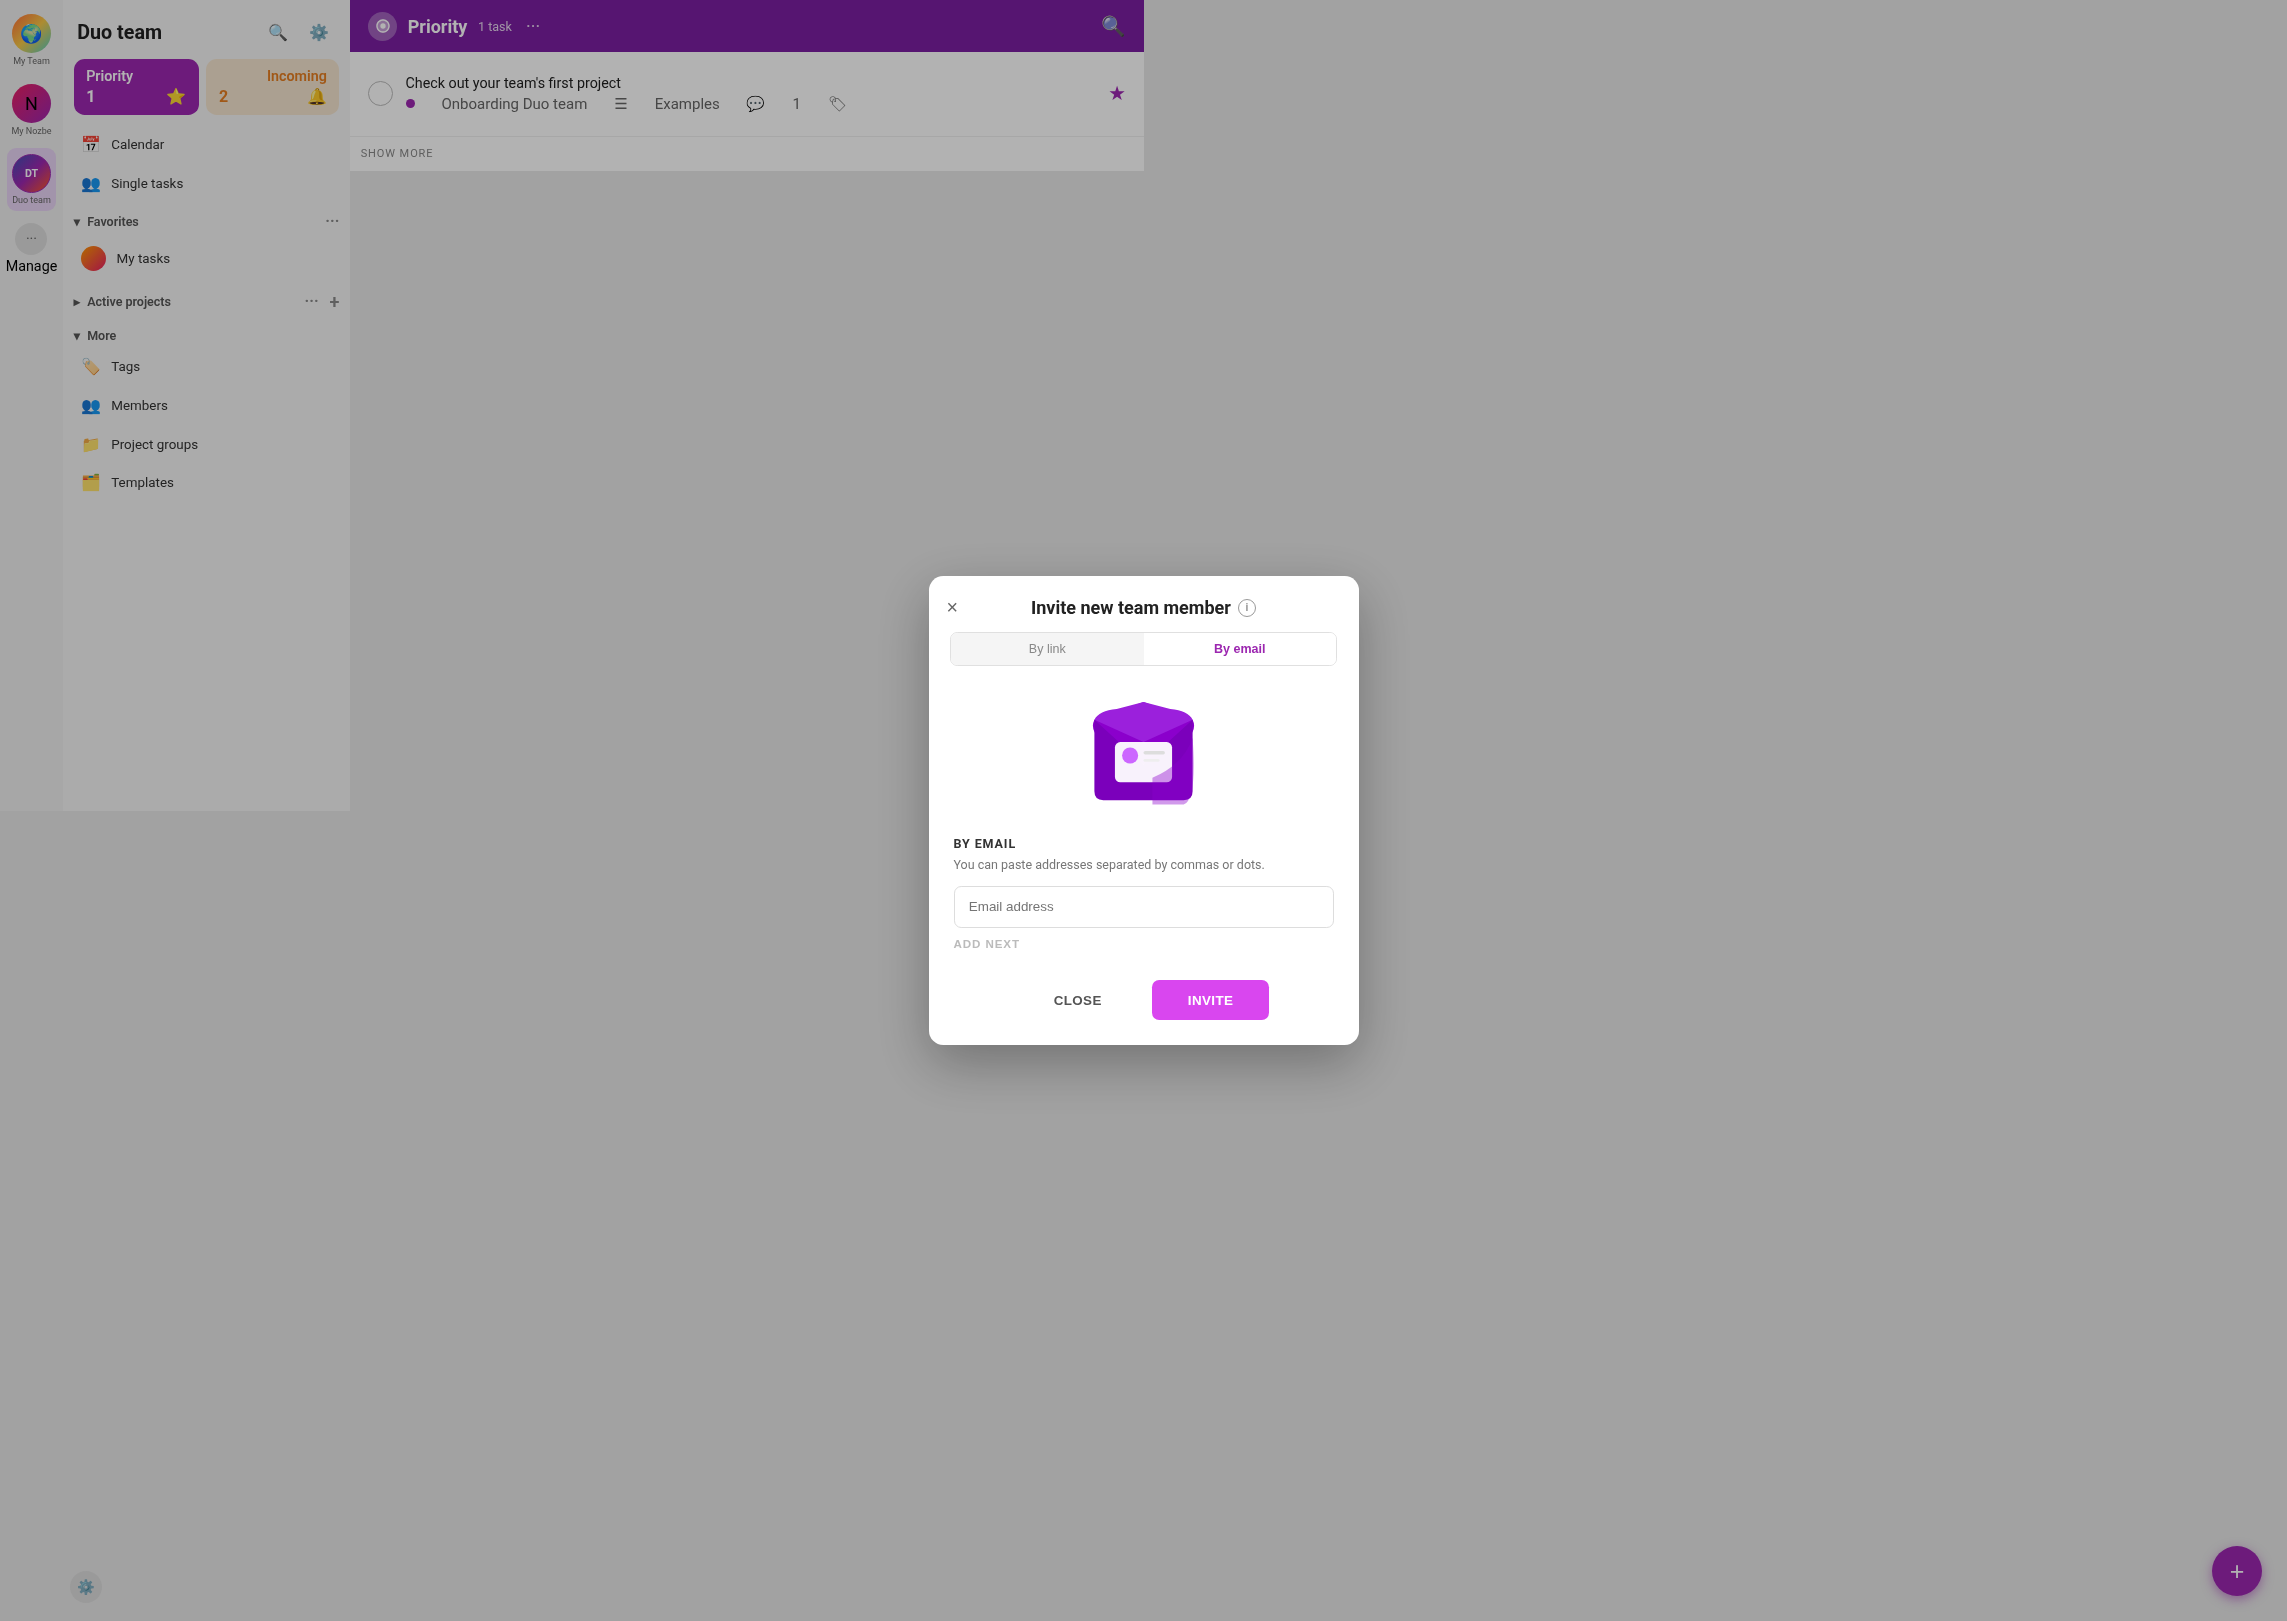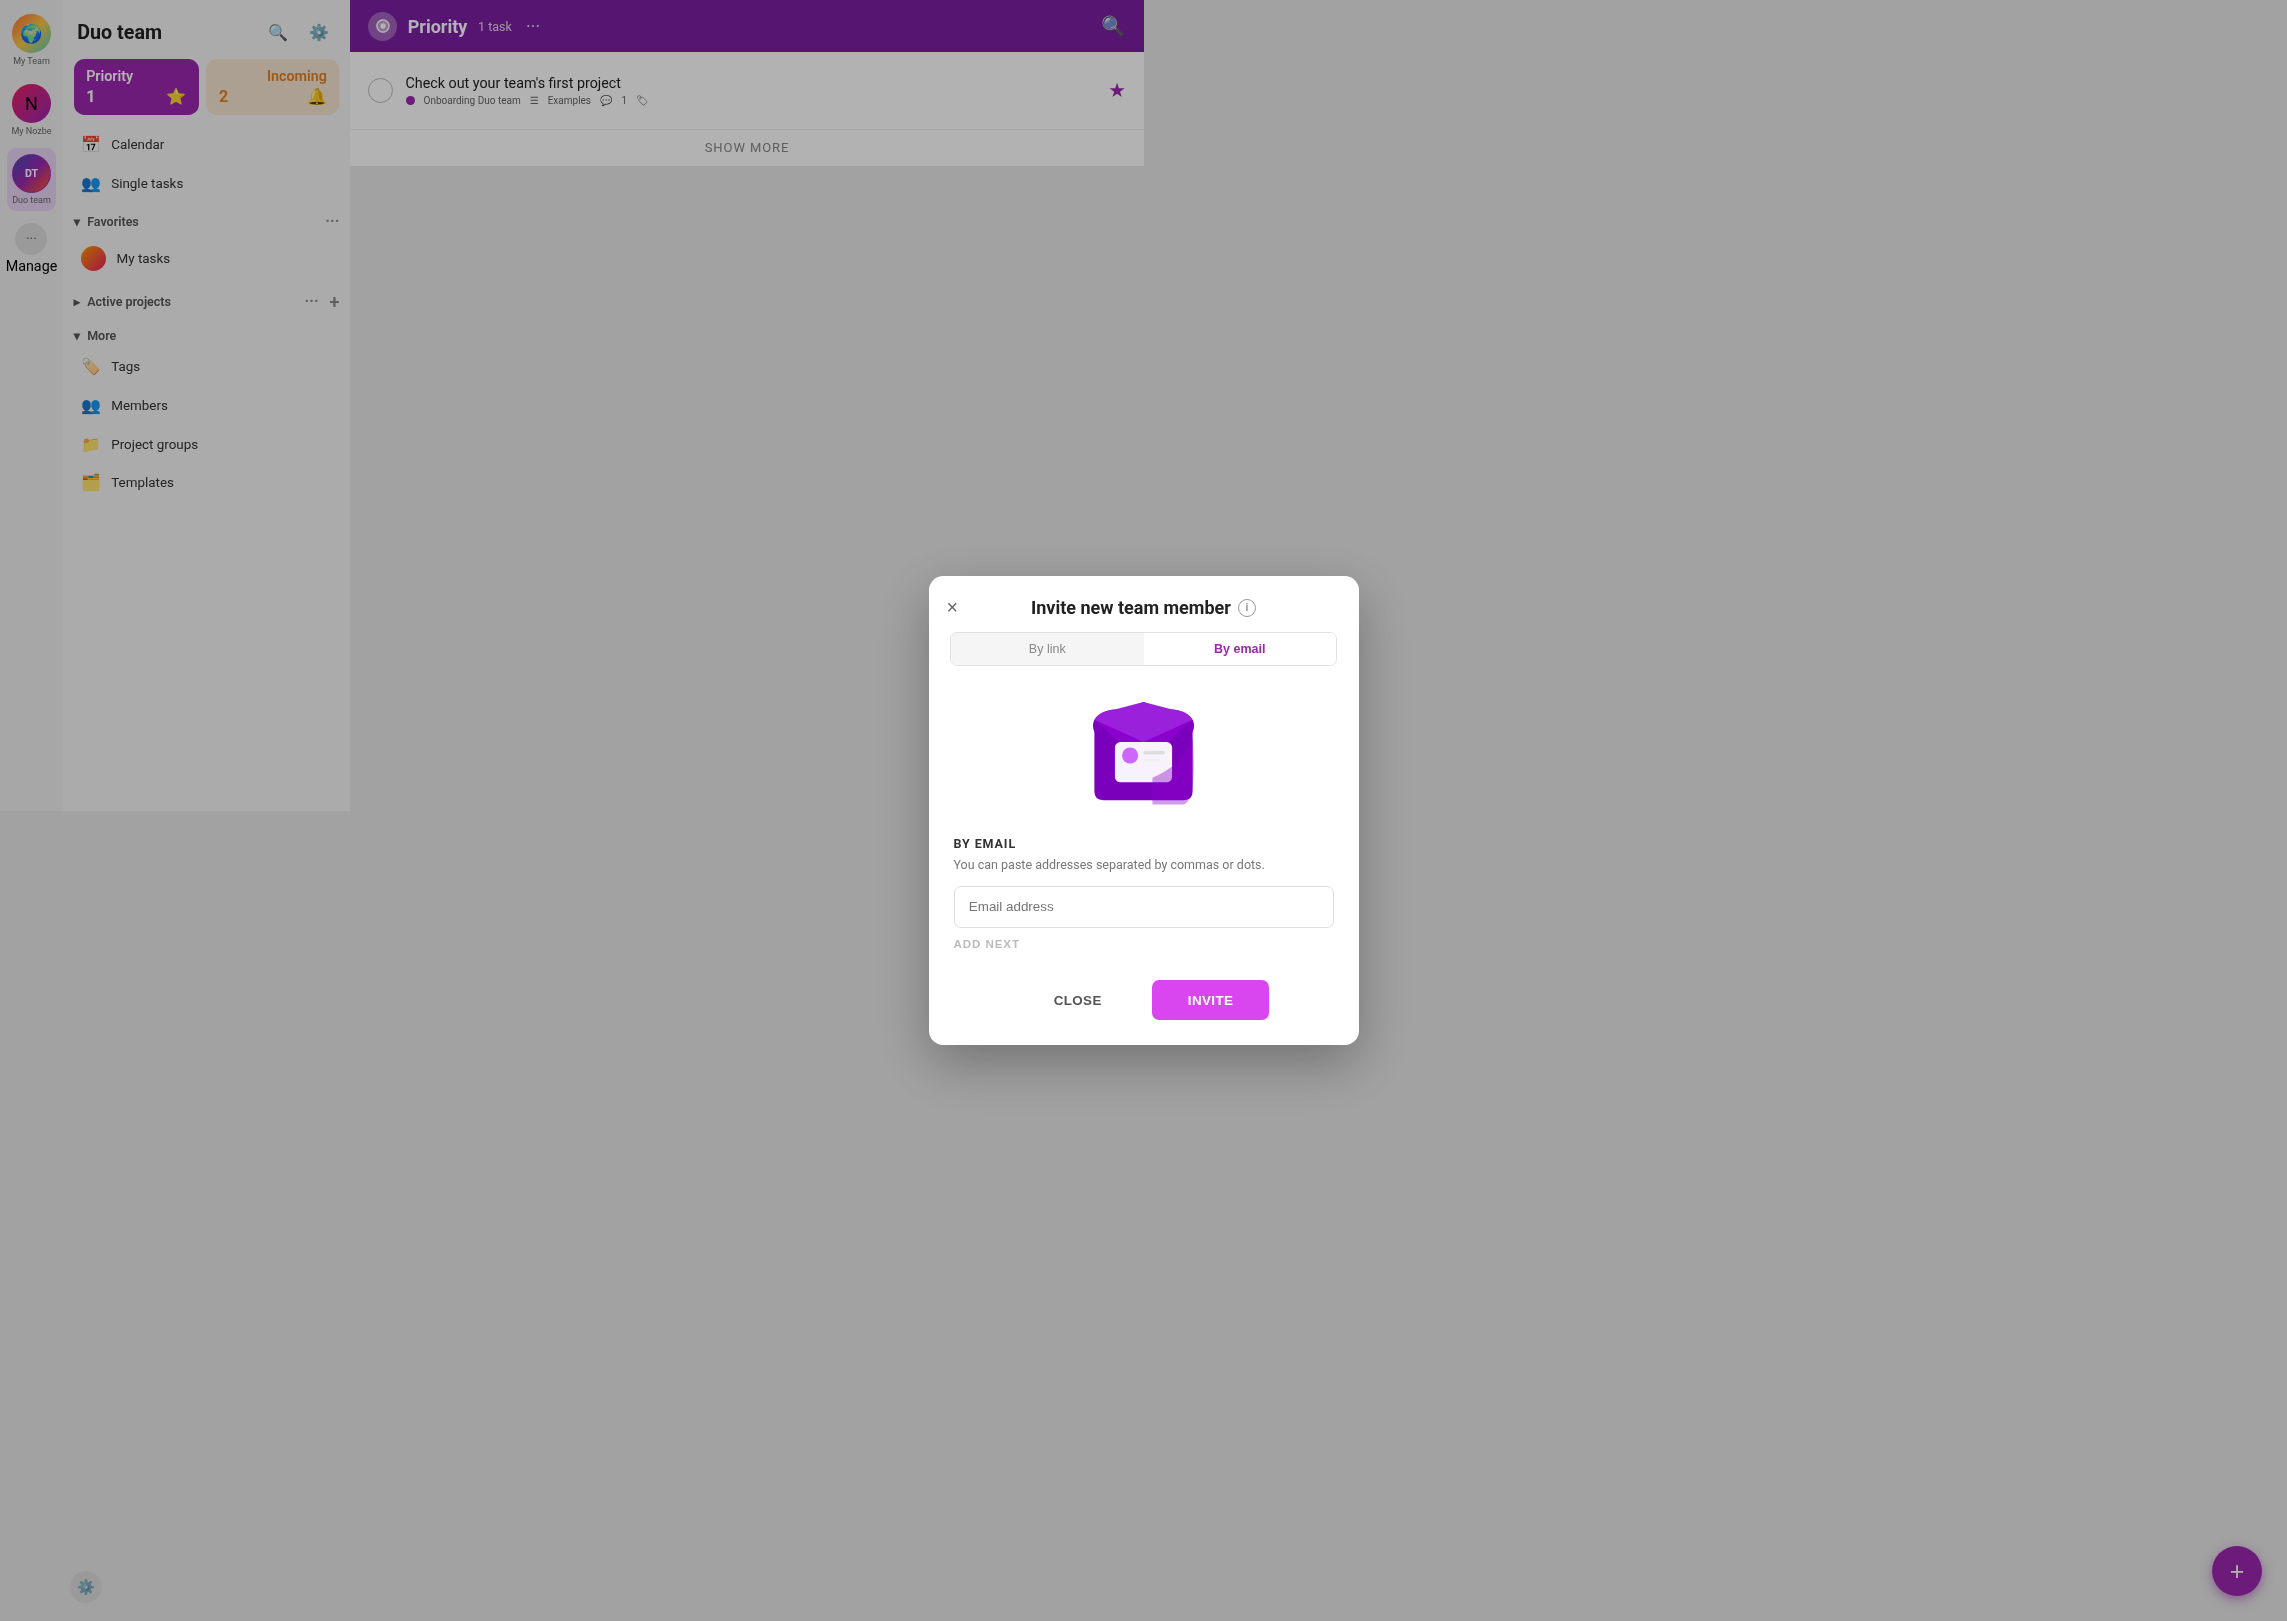--- a/index.html
+++ b/index.html
@@ -305,41 +305,41 @@
 
     .task-title {
       font-size: 14.3px;
       color: #222;
       margin-bottom: 3.6px;
     }
 
     .task-meta {
       display: flex;
       align-items: center;
-      gap: 9px;
-      font-size: 10px;
+      gap: 27px;
+      font-size: 15px;
       color: #666;
     }
 
     .task-meta-dot {
       width: 9px;
       height: 9px;
       border-radius: 50%;
       background: #9c27b0;
     }
 
     .task-star {
       font-size: 19.7px;
       color: #9c27b0;
     }
 
     .show-more {
-      text-align: center;
+      text-align: left;
       padding: 10.7px;
-      font-size: 13px;
+      font-size: 11px;
       color: #888;
       letter-spacing: 0.9px;
       cursor: pointer;
       background: white;
       border-top: 0.9px solid #f0f0f0;
     }
 
     
     .overlay {
       position: fixed;

